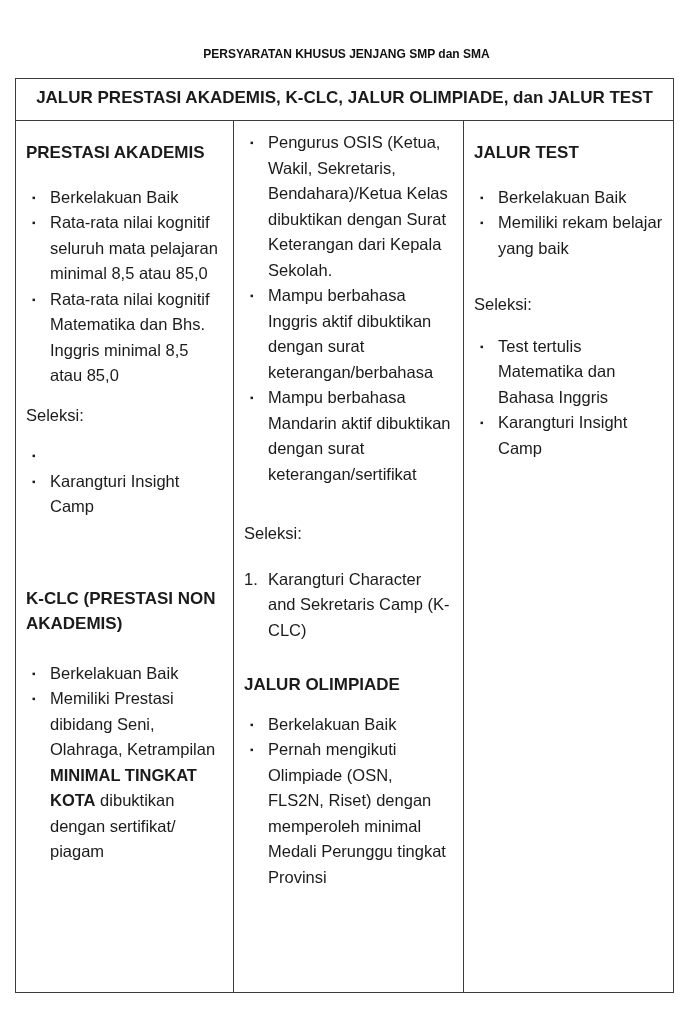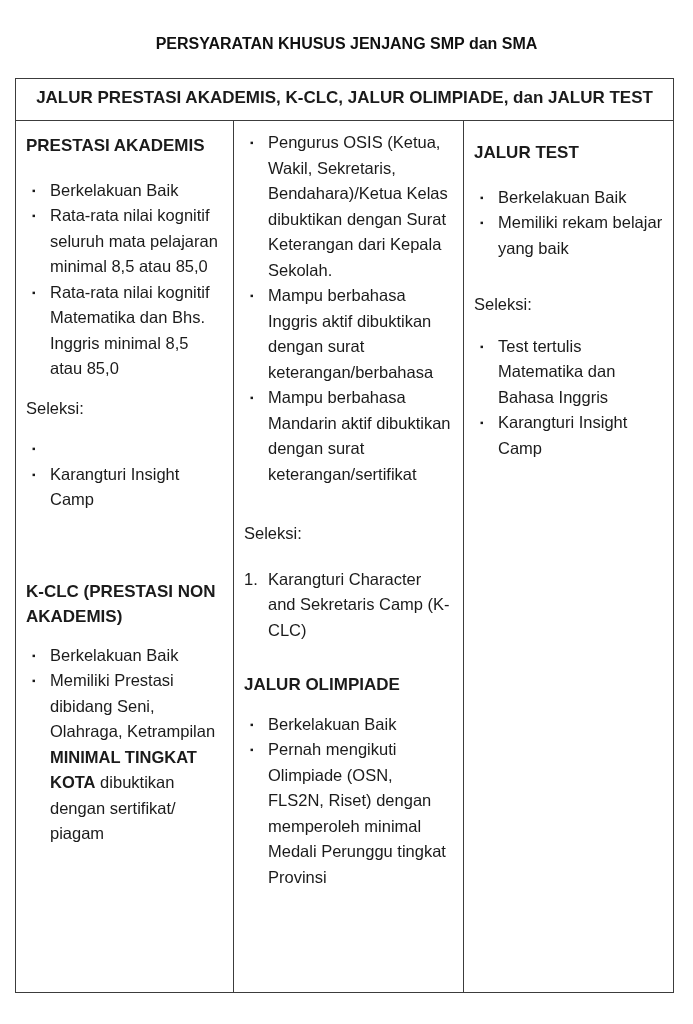--- a/index.html
+++ b/index.html
@@ -1,38 +1,38 @@
 <!DOCTYPE html>
 <html><head>
 <meta charset="utf-8">
 <style>
   html,body { margin:0; padding:0; }
   body { font-family:"Liberation Sans", sans-serif; background:#fff; }
   .page { position:relative; width:693px; height:1024px; background:#ffffff; color:#1b1b1b; overflow:hidden; }
-  .title { margin:0; padding-top:32px; font-size:16px; line-height:24px; font-weight:700; text-align:center; color:#111; }
+  .title { margin:0; padding-top:42px; font-size:12px; line-height:24px; font-weight:700; text-align:center; color:#111; }
   .table { position:absolute; left:15px; top:78px; width:659px; border:1px solid #3c3c3c; box-sizing:border-box; background:#fff; }
   .thead { font-size:17px; line-height:25px; font-weight:700; text-align:center; padding:6px 10px 10px; border-bottom:1px solid #3c3c3c; white-space:nowrap; overflow:hidden; }
   .tbody { display:flex; min-height:871px; align-items:stretch; }
   .col { box-sizing:border-box; padding:9px 10px 12px; font-size:16.5px; line-height:25.5px; }
   .col1 { width:218px; border-right:1px solid #3c3c3c; }
   .col2 { width:230px; border-right:1px solid #3c3c3c; }
   .col3 { flex:1; }
   .h { font-size:17px; font-weight:700; margin:0; line-height:25.5px; }
   ul, ol { list-style:none; margin:0; padding:0; }
   .li { display:flex; align-items:flex-start; }
   .mk { flex:none; width:24px; box-sizing:border-box; padding-left:6px; font-size:10px; line-height:25.5px; }
   .nmk { flex:none; width:24px; box-sizing:border-box; font-size:16.5px; line-height:25.5px; }
   .tx { flex:1; min-width:0; }
   .label { margin:0; }
   .bold { font-weight:700;margin-top:10px; }
   
-  .c1-h1 { margin:3px 0 19px; }
+  .c1-h1 { margin:10px 0 19px; }
   .c1-label { margin-top:14px; }
   .c1-ul2 { margin-top:15px; }
-  .c1-h2 { margin-top:66px; margin-bottom:13px; }
+  .c1-h2 { margin-top:66px; margin-bottom:24px; }
   .c2-label { margin-top:34px; }
   .c2-ol { margin-top:20px; }
   .c2-h2 { margin-top:29px; margin-bottom:14px; }
   .c3-h1 { margin:10px 0 19px; }
   .c3-label { margin-top:31px; }
   .c3-ul2 { margin-top:16px; }
 </style>
 </head>
 <body>
 

